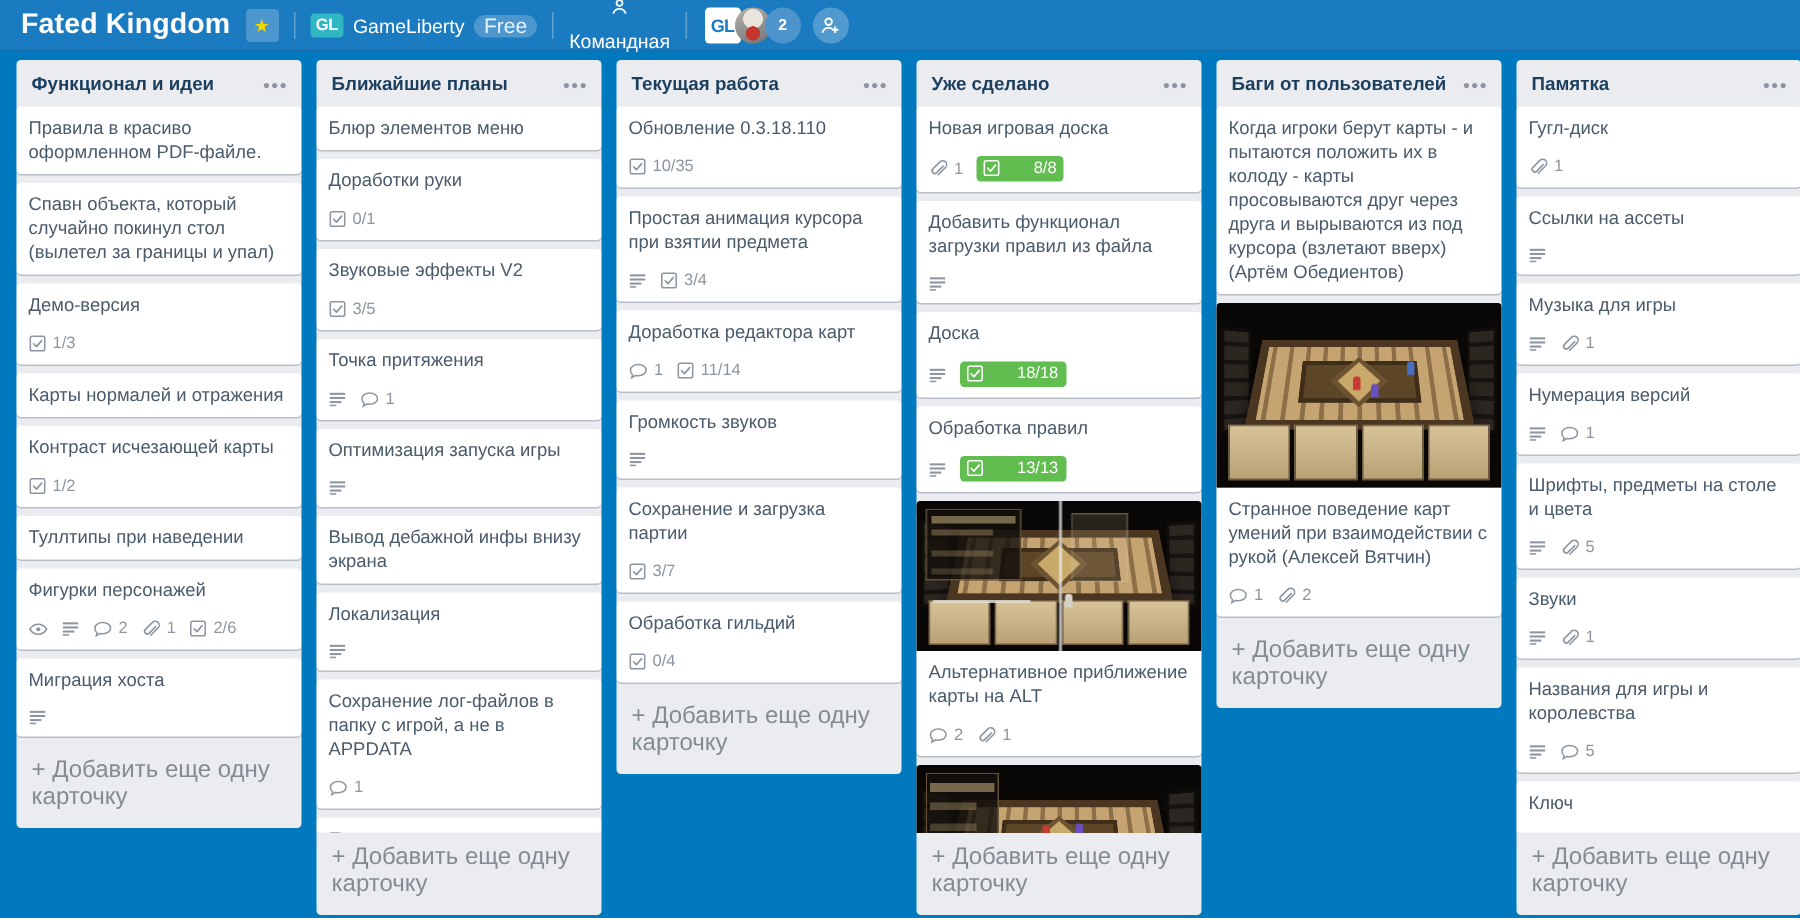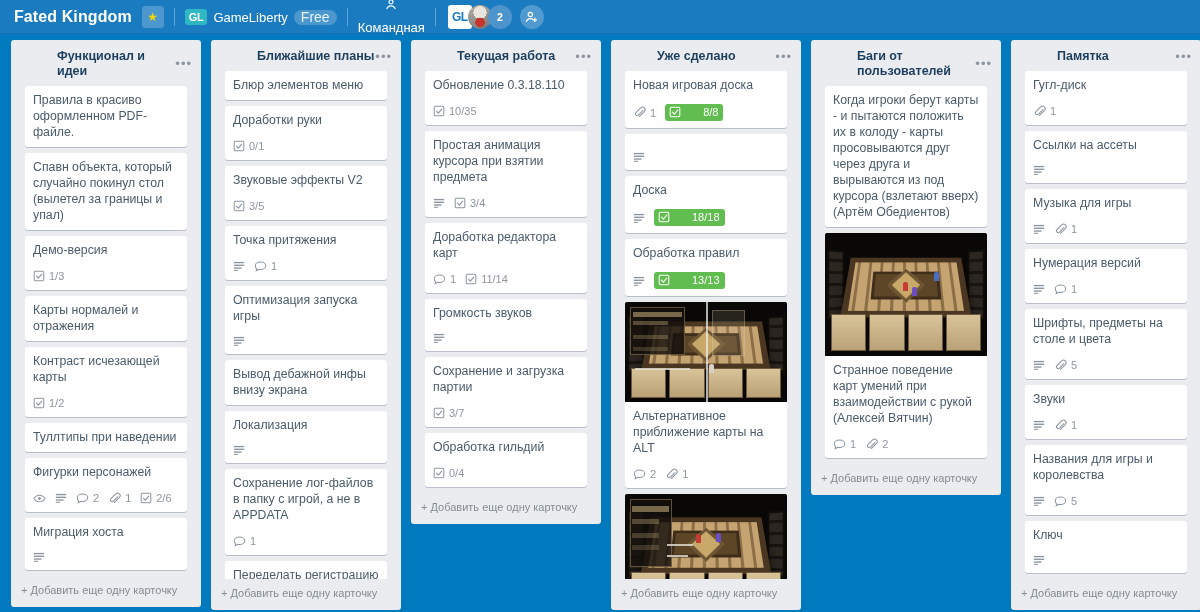--- a/index.html
+++ b/index.html
@@ -19,21 +19,21 @@
     align-items: center;
     padding: 0 10px;
     color: #fff;
     position: relative;
   }
   #topbar::after{
     content:""; position:absolute; left:0; right:0; bottom:0; height:1px;
     background: rgba(0,0,0,.10);
   }
   .board-title {
-    font-size: 16px;
+    font-size: 19px;
     font-weight: bold;
     color: #ffffff;
     letter-spacing: .1px;
     padding: 0 6px 0 4px;
     white-space: nowrap;
   }
   .tb-btn {
     width: 22px; height: 22px;
     border-radius: 3px;
     background: rgba(255,255,255,.22);
@@ -112,24 +112,23 @@
   .list-header {
     display: flex; align-items: center; justify-content: space-between;
     padding: 9px 9px 7px 10px;
     flex: 0 0 auto;
   }
   .list-title {
     font-size: 12.5px;
     font-weight: bold;
     color: #1c3f5e;
     line-height: 15px;
-    margin-left: 36px;
   }
   .list-menu { color: #8d96a0; font-size: 13px; letter-spacing: 1px; line-height: 8px; cursor: pointer; }
-  .cards { padding: 0 14px; flex: 1 1 auto; overflow: hidden; }
+  .cards { padding: 0 0; flex: 1 1 auto; overflow: hidden; }
   .card {
     background: #fff;
     border-radius: 3px;
     box-shadow: 0 1px 0 rgba(9,30,66,.22);
     margin-bottom: 6px;
     padding: 6px 8px 7px;
     cursor: pointer;
   }
   .card.has-cover { padding: 0 0 7px 0; }
   .card-title {
@@ -154,21 +153,21 @@
     color: #fff;
     border-radius: 3px;
     padding: 1px 5px 2px 4px;
     font-weight: normal;
     font-size: 11px;
     gap: 22px;
   }
   .badge.green svg path, .badge.green svg rect { stroke: #fff; }
   .add-card {
     color: #838c91;
-    font-size: 11px;
+    font-size: 16px;
     padding: 8px 10px 9px;
     cursor: pointer;
     flex: 0 0 auto;
   }
 
   
   .cover {
     height: 100px;
     border-radius: 3px 3px 0 0;
     overflow: hidden;
@@ -665,20 +664,21 @@
                   <svg width="12" height="12" viewBox="0 0 14 14">
                     <rect x="1.4" y="1.4" width="11.2" height="11.2" rx="1.4" fill="none" stroke="currentColor" stroke-width="1.2"></rect>
                     <path d="M4 7.2 6.2 9.4l4-4.6" fill="none" stroke="currentColor" stroke-width="1.3" stroke-linecap="round" stroke-linejoin="round"></path>
                   </svg>
                 </span>
                 <span>8/8</span>
               </span>
             </div>
           </div>
           <div class="card">
+            <div class="card-title">Добавить функционал загрузки правил из файла</div>
             <div class="badges">
               <span class="badge">
                 <span>
                   <svg width="12" height="12" viewBox="0 0 14 14">
                     <rect x="1" y="2.2" width="12" height="1.6" fill="currentColor"></rect>
                     <rect x="1" y="5.4" width="12" height="1.6" fill="currentColor"></rect>
                     <rect x="1" y="8.6" width="9" height="1.6" fill="currentColor"></rect>
                     <rect x="1" y="11.4" width="5" height="1.2" fill="currentColor"></rect>
                   </svg>
                 </span>

